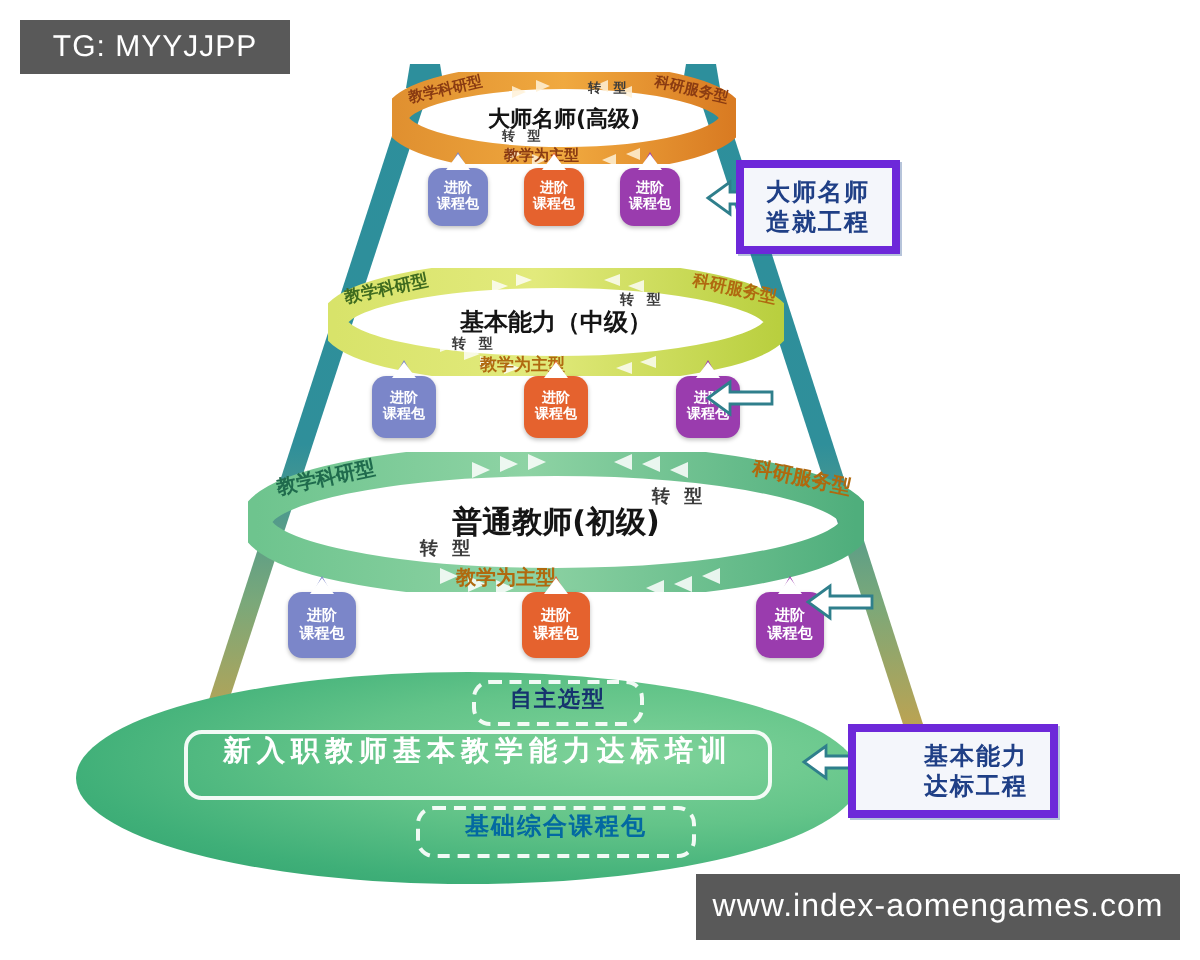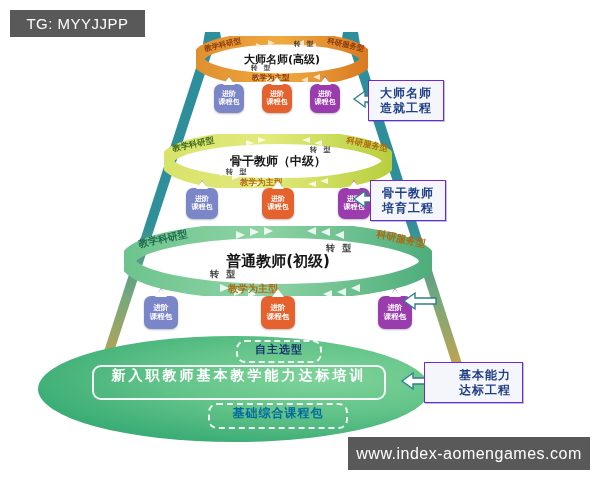--- a/index.html
+++ b/index.html
@@ -68,21 +68,21 @@
   }
   .pill{
     position:absolute;border:2px solid rgba(255,255,255,.92);border-radius:9px;
     display:flex;align-items:flex-start;justify-content:center;
     font-weight:bold;white-space:nowrap;font-family:"DejaVu Sans",sans-serif;
   }
   .pill-dash{border-style:dashed;}
 
   
   .callout{
-    position:absolute;border:1px solid #6d28d9;background:#f4f6fb;
+    position:absolute;border:4px solid #6d28d9;background:#f4f6fb;
     color:#1f3f86;font-weight:bold;line-height:1.22;
     display:flex;flex-direction:column;align-items:center;justify-content:center;
     font-family:"DejaVu Sans",sans-serif;letter-spacing:1px;
     box-shadow:1px 1px 0 rgba(47,85,150,.35);
   }
   .arrow{position:absolute;}
 </style>
 </head>
 <body>
 
@@ -173,21 +173,21 @@
           <path d="M158 6 l-8 3 8 3z"></path>
         <path d="M76 44 l8 3 -8 3z"></path>
           <path d="M88 47 l8 3 -8 3z"></path>
         <path d="M152 47 l-8 3 8 3z"></path>
           <path d="M164 44 l-8 3 8 3z"></path>
         <path d="M56 36 l8 3 -8 3z"></path>
           <path d="M68 40 l8 3 -8 3z"></path>
       </g>
     </svg>
     <div class="ring-core">
-      <span class="tier-title" style="font-size:12px;">骨干教师（中级）</span>
+      <span class="tier-title" style="font-size:12px;">基本能力（中级）</span>
     </div>
     <span class="ring-lab" style="left:8px;top:5px;font-size:8.5px;color:#3f6b1f;transform:rotate(-12deg);">教学科研型</span>
     <span class="ring-lab" style="right:4px;top:5px;font-size:8.5px;color:#b06a10;transform:rotate(12deg);">科研服务型</span>
     <span class="ring-lab" style="left:76px;bottom:-1px;font-size:8.5px;color:#b06a10;">教学为主型</span>
     <span class="zhuan" style="left:146px;top:11px;font-size:7px;">转 型</span>
     <span class="zhuan" style="left:62px;top:33px;font-size:7px;">转 型</span>
   </div>
 
   <div class="badge" style="left: 186px; top: 188px; width: 32px; height: 31px; font-size: 7px; background: rgb(123, 134, 201); --bc: rgb(123, 134, 201);">
     <span class="bl">进阶</span>
@@ -274,24 +274,20 @@
     <polygon points="2,11 13,3 13,8 34,8 34,14 13,14 13,19" fill="#ffffff" stroke="#2f7f8c" stroke-width="1.4"></polygon>
   </svg>
   <div class="callout" style="left:368px;top:80px;width:74px;height:39px;font-size:12px;">
     <span>大师名师</span>
     <span>造就工程</span>
   </div>
 
   <svg class="arrow" style="left:352px;top:188px;width:36px;height:22px;">
     <polygon points="2,11 13,3 13,8 34,8 34,14 13,14 13,19" fill="#ffffff" stroke="#2f7f8c" stroke-width="1.4"></polygon>
   </svg>
-  <div class="callout" style="left:370px;top:180px;width:74px;height:39px;font-size:12px;">
-    <span>骨干教师</span>
-    <span>培育工程</span>
-  </div>
 
   <svg class="arrow" style="left:402px;top:290px;width:36px;height:22px;">
     <polygon points="2,11 13,3 13,8 34,8 34,14 13,14 13,19" fill="#ffffff" stroke="#2f7f8c" stroke-width="1.4"></polygon>
   </svg>
 
   <svg class="arrow" style="left:400px;top:370px;width:36px;height:22px;">
     <polygon points="2,11 13,3 13,8 34,8 34,14 13,14 13,19" fill="#ffffff" stroke="#2f7f8c" stroke-width="1.4"></polygon>
   </svg>
   <div class="callout" style="left:424px;top:362px;width:74px;height:39px;font-size:12px;padding-left:23px;">
     <span>基本能力</span>

